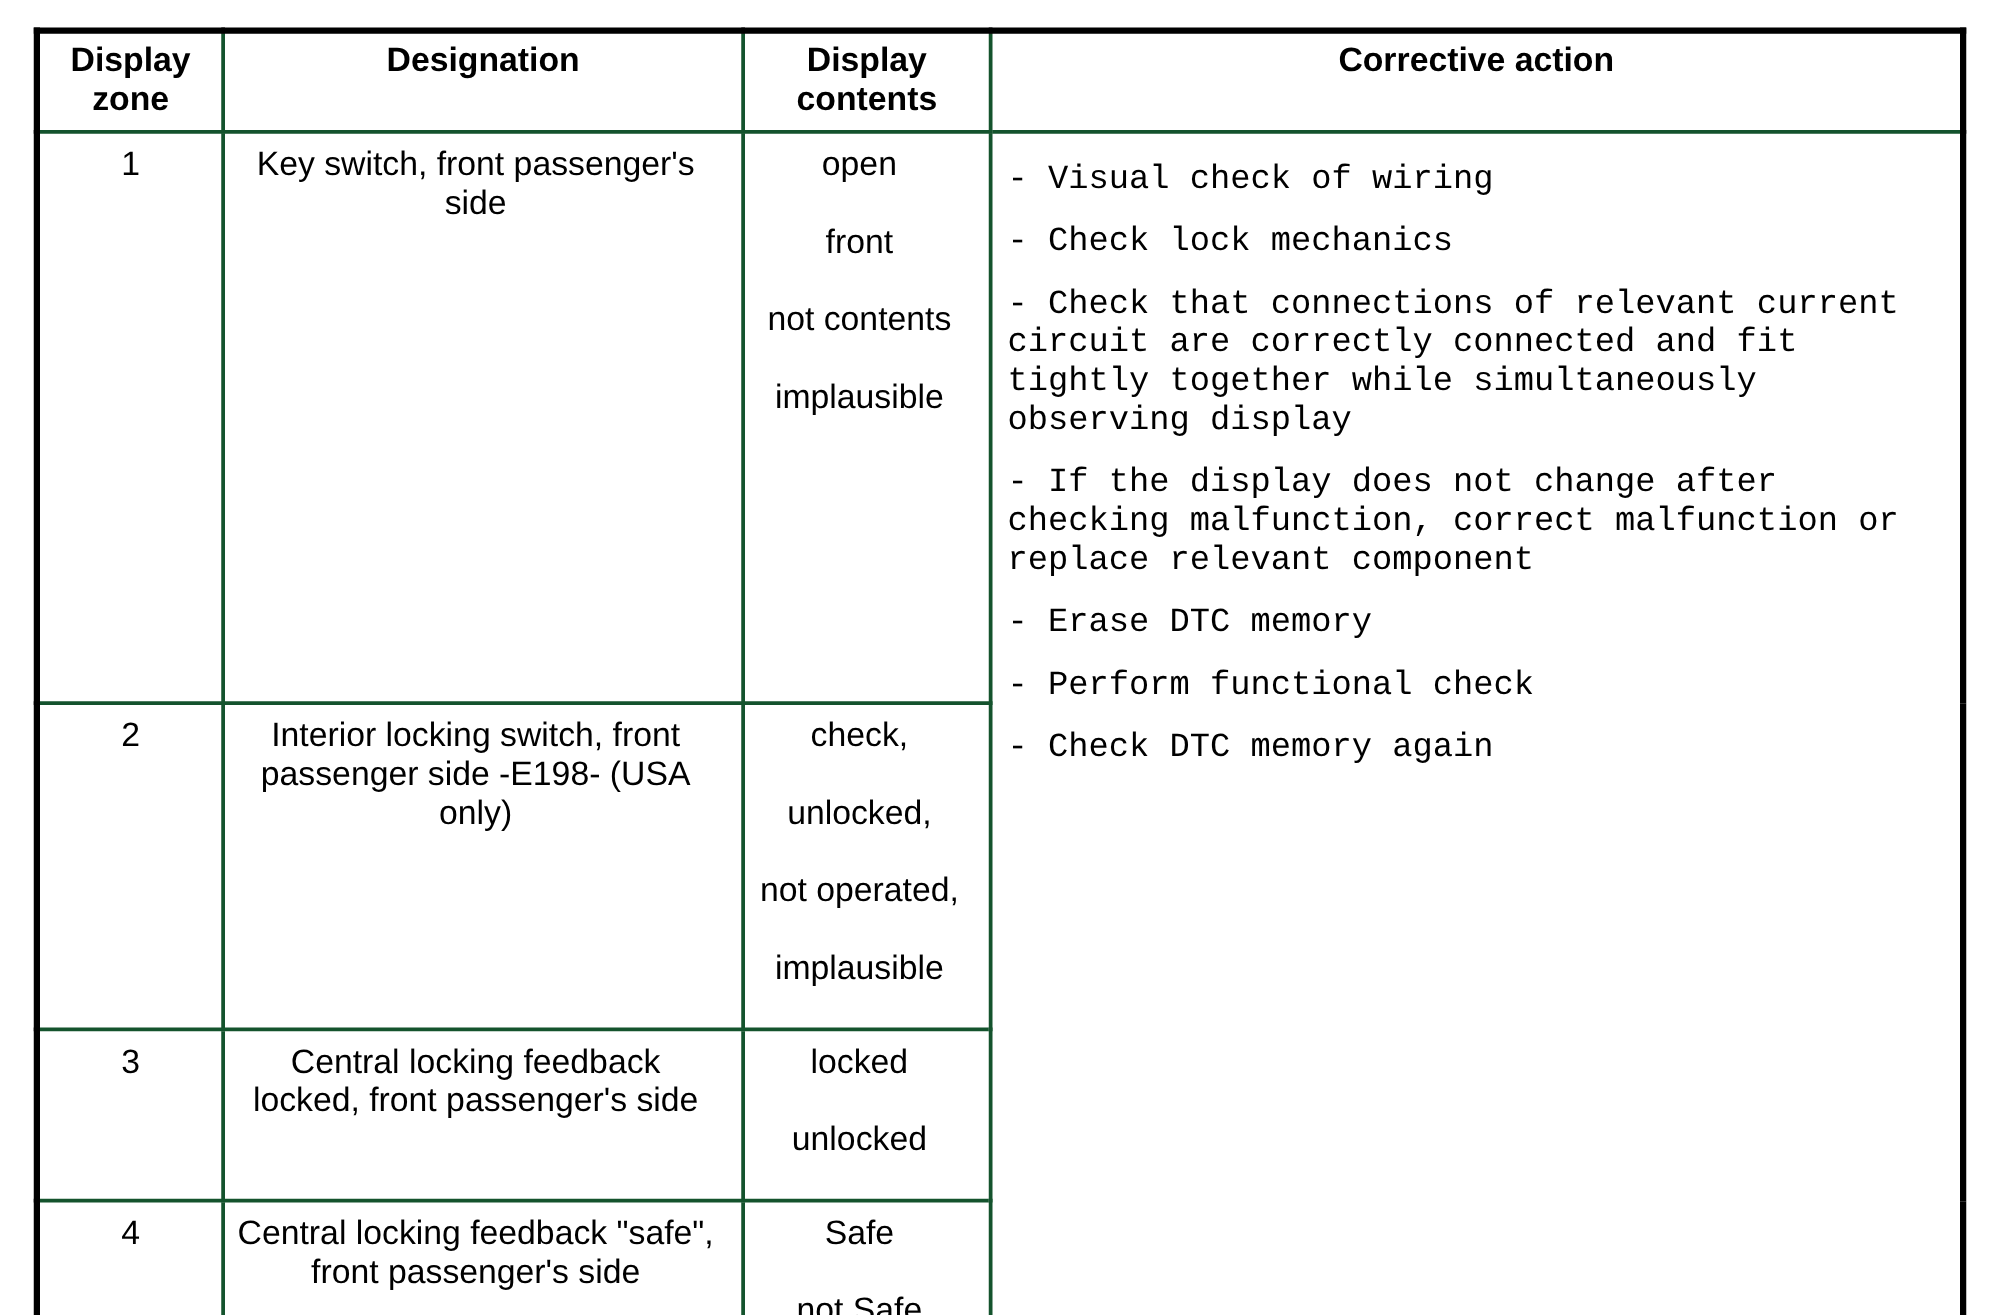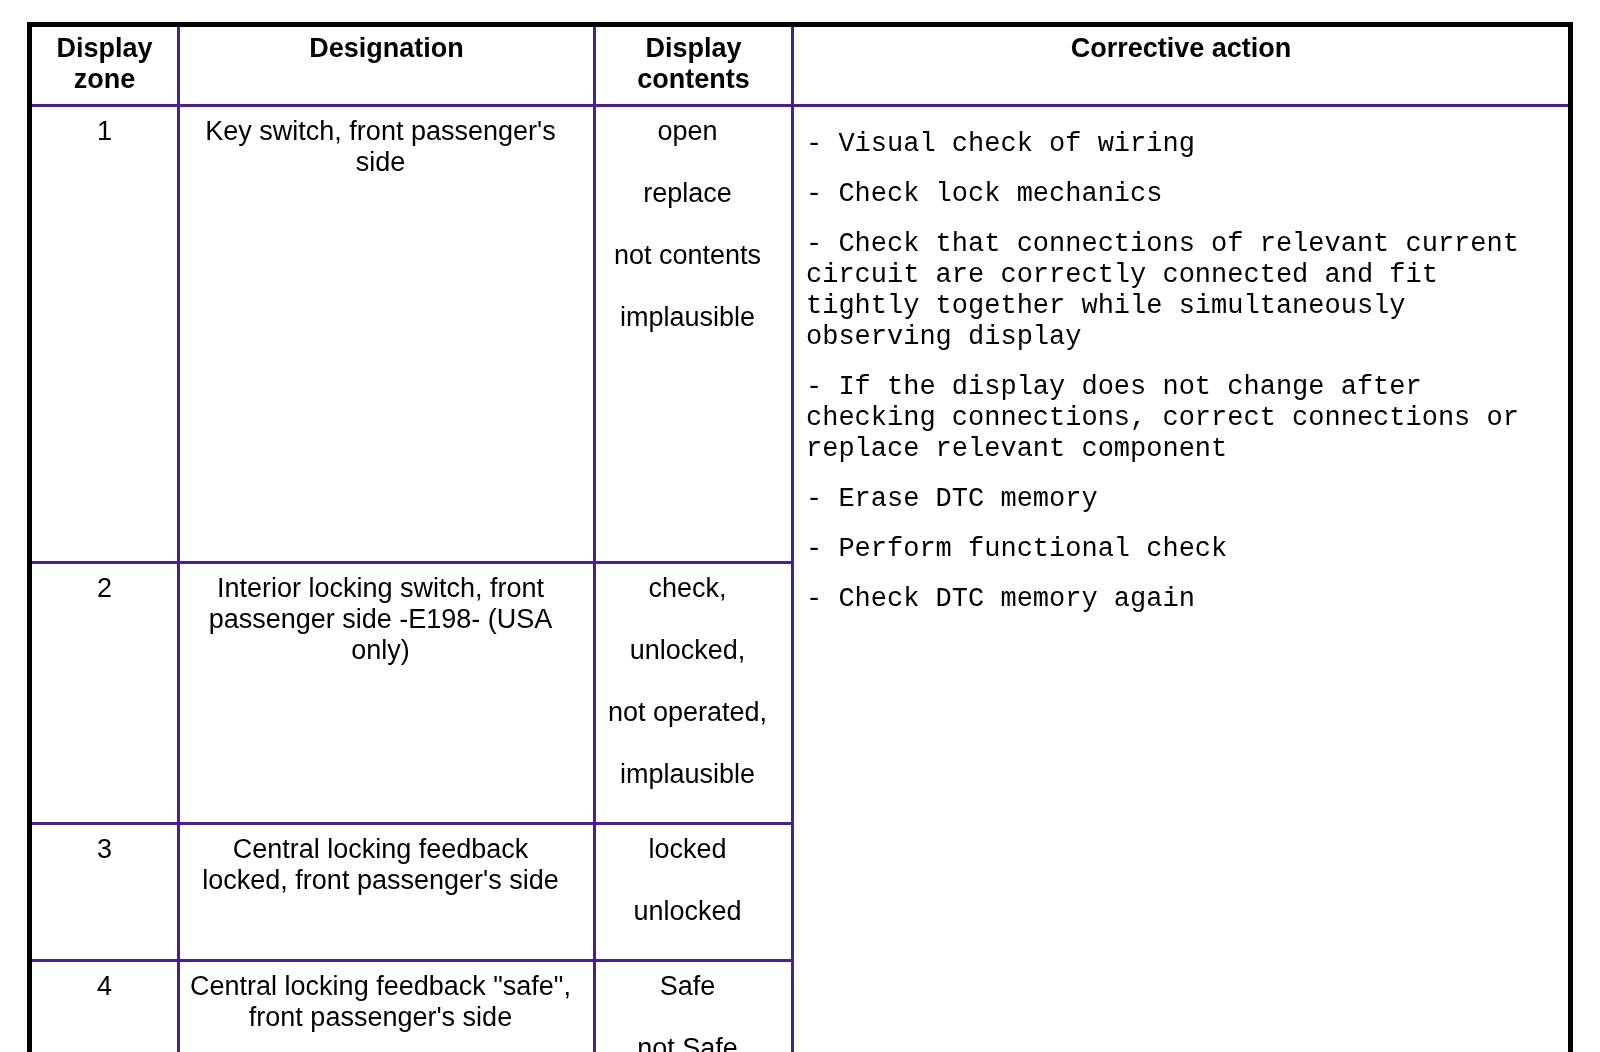--- a/index.html
+++ b/index.html
@@ -23,21 +23,21 @@
     left: 27px;
     top: 22px;
     width: 1541px;
     border-collapse: collapse;
     table-layout: fixed;
     border: 5px solid #000000;
     font-size: 27px;
     line-height: 31px;
   }
   .doc-table th, .doc-table td {
-    border: 3px solid #4c1d95;
+    border: 3px solid #14532d;
     vertical-align: top;
     overflow: hidden;
   }
   .doc-table th {
     font-weight: bold;
     text-align: center;
     padding: 6px 4px 0 4px;
   }
   td.zone-cell {
     text-align: center;
@@ -81,29 +81,29 @@
         <th>Display contents</th>
         <th>Corrective action</th>
       </tr>
     </thead>
     <tbody>
       <tr style="height:457px">
         <td class="zone-cell">1</td>
         <td class="designation-cell">Key switch, front passenger's side</td>
         <td class="contents-cell">
           <p>open</p>
-          <p>replace</p>
+          <p>front</p>
           <p>not contents</p>
           <p>implausible</p>
         </td>
         <td class="action-cell" rowspan="4">
           <p>- Visual check of wiring</p>
           <p>- Check lock mechanics</p>
           <p>- Check that connections of relevant current circuit are correctly connected and fit tightly together while simultaneously observing display</p>
-          <p>- If the display does not change after checking connections, correct connections or replace relevant component</p>
+          <p>- If the display does not change after checking malfunction, correct malfunction or replace relevant component</p>
           <p>- Erase DTC memory</p>
           <p>- Perform functional check</p>
           <p>- Check DTC memory again</p>
         </td>
       </tr>
       <tr style="height:242px">
         <td class="zone-cell">2</td>
         <td class="designation-cell">Interior locking switch, front passenger side -E198- (USA only)</td>
         <td class="contents-cell">
           <p>check,</p>

